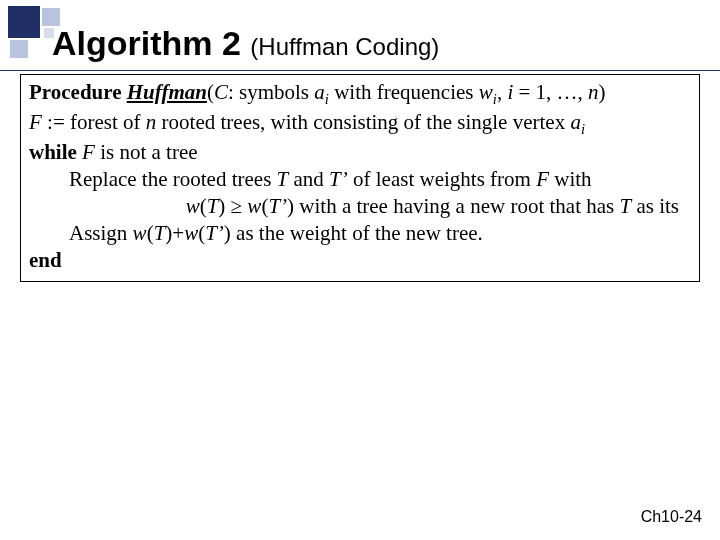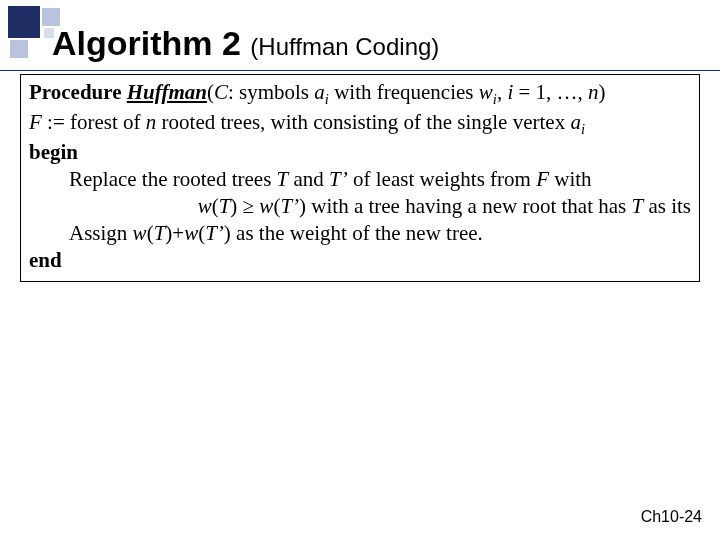--- a/index.html
+++ b/index.html
@@ -32,21 +32,21 @@
     color: #000;
   }
   .title .big { font-size: 34px; font-weight: bold; margin-left: 12px; }
   .title .sub { font-size: 24px; font-weight: normal; margin-top: 48px; }
   .box {
     position: absolute;
     left: 20px;
     top: 74px;
     width: 680px;
     border: 1px solid #000;
-    padding: 4px 8px 8px 8px;
+    padding: 4px 20px 8px 8px;
     font-size: 21px;
     line-height: 1.28;
   }
   .indent1 { padding-left: 40px; display: block; }
   .indent2 { padding-left: 56px; display: block; text-align: right; }
   .bu { font-weight: bold; text-decoration: underline; font-style: italic; }
   .i { font-style: italic; }
   .b { font-weight: bold; }
   .subsc { font-style: italic; font-size: 0.7em; vertical-align: sub; }
   .footer {
@@ -77,22 +77,24 @@
   <div class="box">
 
     <div>
       <span class="b">Procedure </span><span class="bu">Huffman</span><span>(</span><span class="i">C</span><span>: symbols </span><span class="i">a</span><span class="subsc">i</span><span> with frequencies </span><span class="i">w</span><span class="subsc">i</span><span>, </span><span class="i">i</span><span> = 1, …, </span><span class="i">n</span><span>)</span>
     </div>
 
     <div>
       <span class="i">F</span><span> := forest of </span><span class="i">n</span><span> rooted trees, with consisting of the single vertex </span><span class="i">a</span><span class="subsc">i</span>
     </div>
 
+    <div>
+      <span class="b">while </span><span class="i">F</span><span> is not a tree</span>
+    </div>
 
-    <div class="b">begin</div>
 
     <span class="indent1">
       <span>Replace the rooted trees </span><span class="i">T</span><span> and </span><span class="i">T’</span><span> of least weights from </span><span class="i">F</span><span> with</span>
     </span>
 
     <span class="indent2">
       <span class="i">w</span><span>(</span><span class="i">T</span><span>)</span><span> ≥ </span><span class="i">w</span><span>(</span><span class="i">T’</span><span>)</span><span> with a tree having a new root that has </span><span class="i">T</span><span> as its</span>
     </span>
 
 

